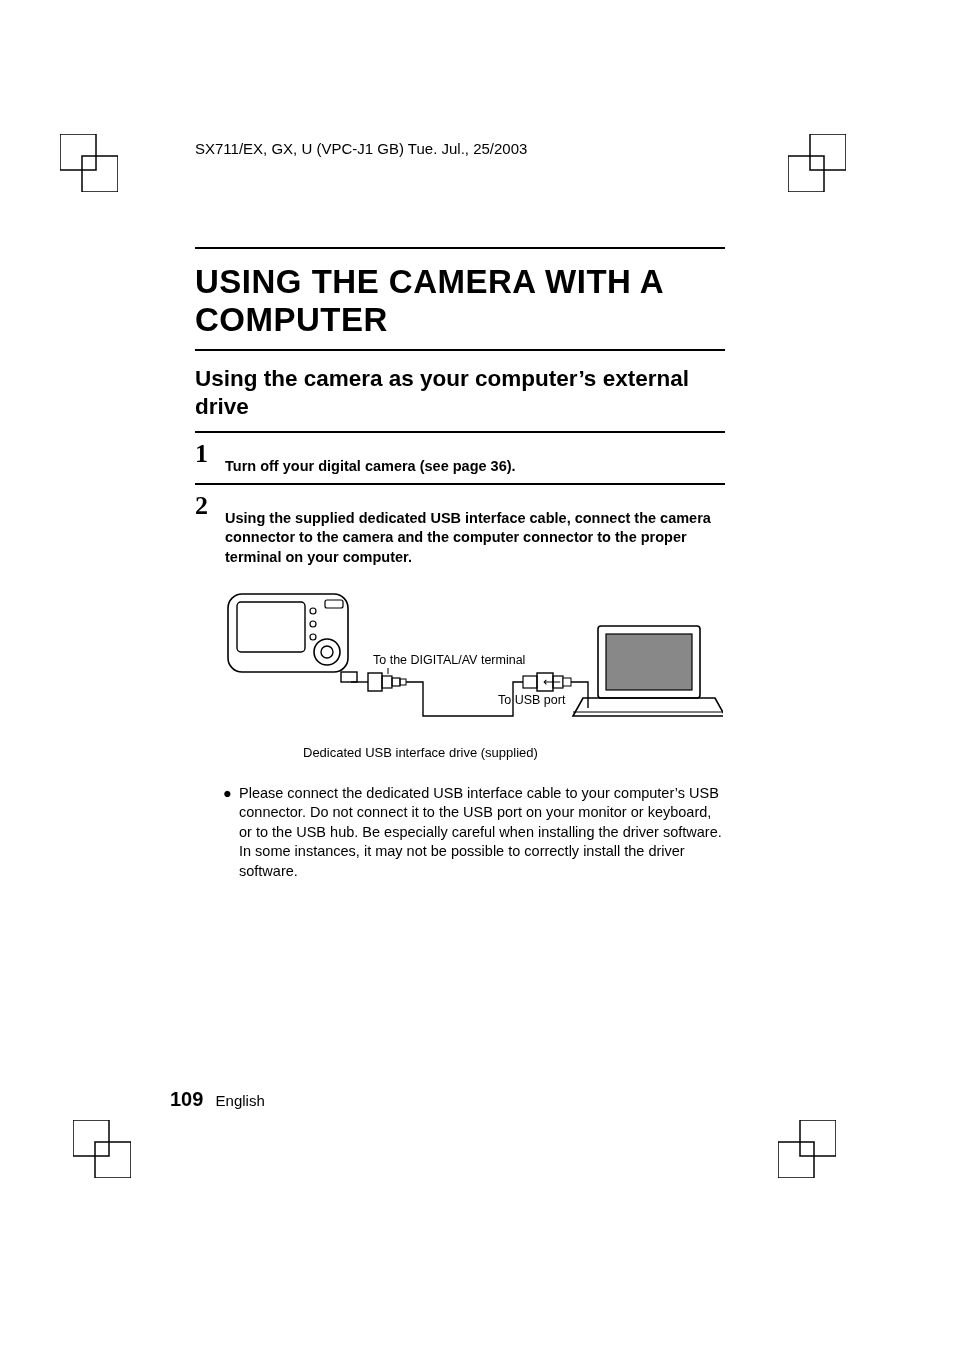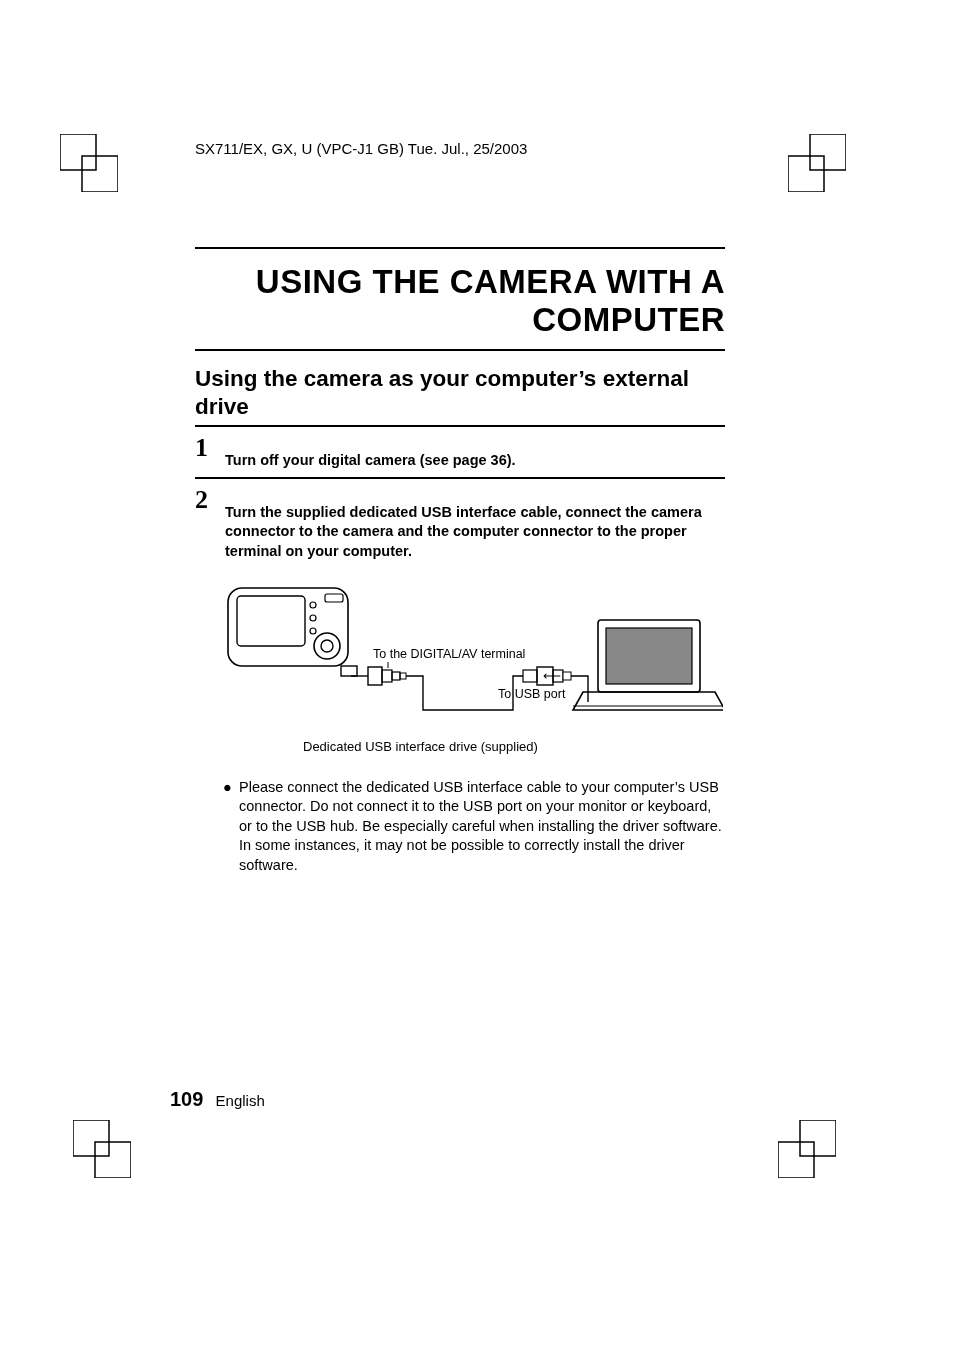--- a/index.html
+++ b/index.html
@@ -24,27 +24,26 @@
     margin-bottom: 90px;
   }
   .rule-thick { border: none; border-top: 2px solid #000; margin: 0; }
   .title {
     font-family: "Arial Narrow", Arial, sans-serif;
     font-weight: bold;
     font-stretch: condensed;
     font-size: 33px;
     letter-spacing: 0.5px;
     margin: 14px 0 10px 0;
-    text-align: right;
   }
   .subtitle {
     font-weight: bold;
     font-size: 22.5px;
     line-height: 1.25;
-    margin: 14px 0 4px 0;
+    margin: 14px 0 10px 0;
   }
   .step { display: flex; align-items: flex-start; margin: 8px 0 6px 0; }
   .step-num {
     font-family: Georgia, "Times New Roman", serif;
     font-weight: bold;
     font-size: 26px;
     width: 30px;
     flex: none;
     line-height: 1;
   }
@@ -122,21 +121,21 @@
   <hr class="rule-thick">
 
   <div class="step">
     <div class="step-num">1</div>
     <div class="step-body">Turn off your digital camera (see page 36).</div>
   </div>
   <hr class="rule-thick">
 
   <div class="step">
     <div class="step-num">2</div>
-    <div class="step-body">Turn the supplied dedicated USB interface cable, connect the camera connector to the camera and the computer connector to the proper terminal on your computer.</div>
+    <div class="step-body">Using the supplied dedicated USB interface cable, connect the camera connector to the camera and the computer connector to the proper terminal on your computer.</div>
   </div>
 
   <div class="diagram-wrap">
     <svg width="500" height="145" viewBox="0 0 500 145">
 
       <g>
         <rect x="5" y="8" width="120" height="78" rx="14" ry="14" fill="none" stroke="#000" stroke-width="1.6"></rect>
         <rect x="14" y="16" width="68" height="50" rx="4" fill="none" stroke="#000" stroke-width="1.4"></rect>
         <circle cx="104" cy="66" r="13" fill="none" stroke="#000" stroke-width="1.6"></circle>
         <circle cx="104" cy="66" r="6" fill="none" stroke="#000" stroke-width="1.4"></circle>

